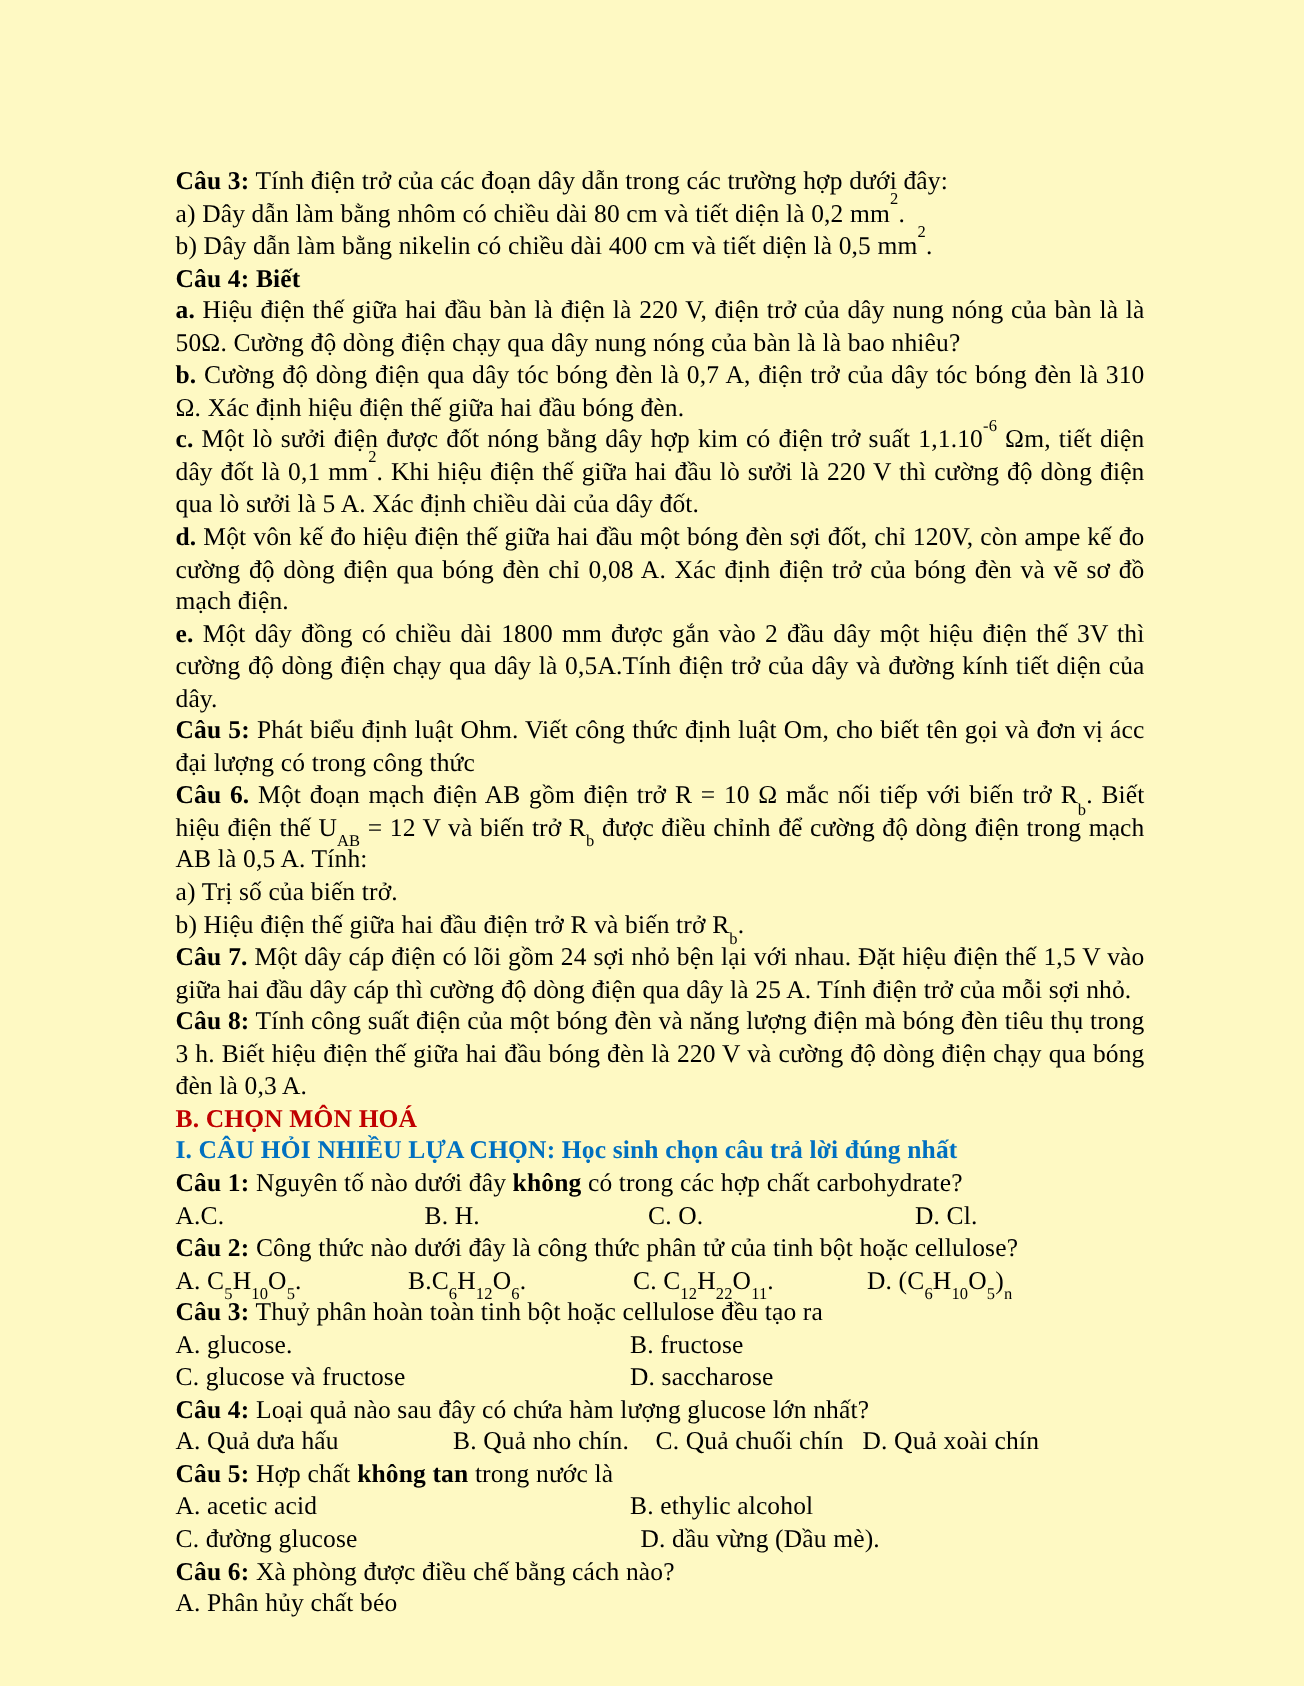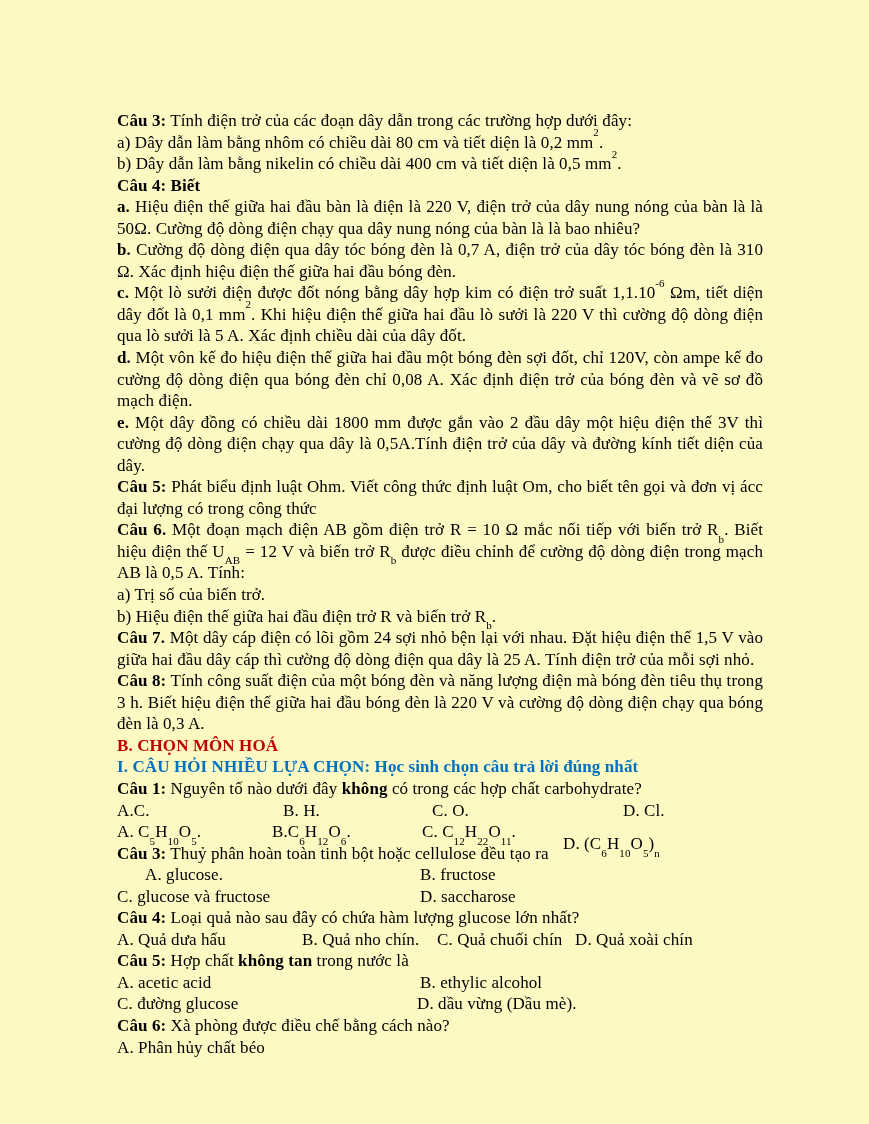--- a/index.html
+++ b/index.html
@@ -53,49 +53,50 @@
       <div class="line p"><span>b) Hiệu điện thế giữa hai đầu điện trở R và biến trở R</span><sub>b</sub><span>.</span></div>
       <div class="line p"><span class="b">Câu 7.</span><span> Một dây cáp điện có lõi gồm 24 sợi nhỏ bện lại với nhau. Đặt hiệu điện thế 1,5 V vào giữa hai đầu dây cáp thì cường độ dòng điện qua dây là 25 A. Tính điện trở của mỗi sợi nhỏ.</span></div>
       <div class="line p"><span class="b">Câu 8:</span><span>  Tính công suất điện của một bóng đèn và năng lượng điện mà bóng đèn tiêu thụ trong 3 h. Biết hiệu điện thế giữa hai đầu bóng đèn là 220 V và cường độ dòng điện chạy qua bóng đèn là 0,3 A.</span></div>
       <div class="line h" style="color: rgb(192, 0, 0);"><span class="b">B. CHỌN MÔN HOÁ</span></div>
       <div class="line h" style="color: rgb(0, 112, 192);"><span class="b">I. CÂU HỎI NHIỀU LỰA CHỌN: Học sinh chọn câu trả lời đúng nhất</span></div>
       <div class="line p"><span class="b">Câu 1:</span><span> Nguyên tố nào dưới đây </span><span class="b">không</span><span> có trong các hợp chất carbohydrate?</span></div>
       <div class="line opts">
         <span class="opt" style="left: 0px;"><span>A.C.</span></span>
         <span class="opt" style="left: 166px;"><span>B. H.</span></span>
         <span class="opt" style="left: 315px;"><span>C. O.</span></span>
-        <span class="opt" style="left: 506px;"><span>D. Cl.</span></span>
+        <span class="opt" style="left: 493px;"><span>D. Cl.</span></span>
       </div>
+      <div class="line p"><span class="b">Câu 2:</span><span> Công thức nào dưới đây là công thức phân tử của tinh bột hoặc cellulose?</span></div>
       <div class="line opts">
         <span class="opt" style="left: 0px;"><span>A. C</span><sub>5</sub><span>H</span><sub>10</sub><span>O</span><sub>5</sub><span>.</span></span>
         <span class="opt" style="left: 155px;"><span>B.C</span><sub>6</sub><span>H</span><sub>12</sub><span>O</span><sub>6</sub><span>.</span></span>
         <span class="opt" style="left: 305px;"><span>C. C</span><sub>12</sub><span>H</span><sub>22</sub><span>O</span><sub>11</sub><span>.</span></span>
-        <span class="opt" style="left: 446px; margin-top: 12px;"><span>D. (C</span><sub>6</sub><span>H</span><sub>10</sub><span>O</span><sub>5</sub><span>)</span><sub>n</sub></span>
+        <span class="opt" style="left: 461px;"><span>D. (C</span><sub>6</sub><span>H</span><sub>10</sub><span>O</span><sub>5</sub><span>)</span><sub>n</sub></span>
       </div>
       <div class="line p"><span class="b">Câu 3:</span><span> Thuỷ phân hoàn toàn tinh bột hoặc cellulose đều tạo ra</span></div>
       <div class="line opts">
-        <span class="opt" style="left: 0px; margin-left: 28px;"><span>A. glucose.</span></span>
+        <span class="opt" style="left: 0px;"><span>A. glucose.</span></span>
         <span class="opt" style="left: 303px;"><span>B. fructose</span></span>
       </div>
       <div class="line opts">
         <span class="opt" style="left: 0px;"><span>C. glucose và fructose</span></span>
         <span class="opt" style="left: 303px;"><span>D. saccharose</span></span>
       </div>
       <div class="line p"><span class="b">Câu 4:</span><span> Loại quả nào sau đây có chứa hàm lượng glucose lớn nhất?</span></div>
       <div class="line opts">
         <span class="opt" style="left: 0px;"><span>A. Quả dưa hấu</span></span>
         <span class="opt" style="left: 185px;"><span>B. Quả nho chín.</span></span>
         <span class="opt" style="left: 320px;"><span>C. Quả chuối chín</span></span>
         <span class="opt" style="left: 458px;"><span>D. Quả xoài chín</span></span>
       </div>
       <div class="line p"><span class="b">Câu 5:</span><span> Hợp chất </span><span class="b">không tan</span><span> trong nước là</span></div>
       <div class="line opts">
         <span class="opt" style="left: 0px; font-family: Liberation Serif, serif;"><span>A. acetic acid</span></span>
         <span class="opt" style="left: 303px;"><span>B. ethylic alcohol</span></span>
       </div>
       <div class="line opts">
         <span class="opt" style="left: 0px;"><span>C. đường glucose</span></span>
-        <span class="opt" style="left: 300px;"><span>D. dầu vừng (Dầu mè).</span></span>
+        <span class="opt" style="left: 310px;"><span>D. dầu vừng (Dầu mè).</span></span>
       </div>
       <div class="line p"><span class="b">Câu 6:</span><span> Xà phòng được điều chế bằng cách nào?</span></div>
       <div class="line p"><span>A. Phân hủy chất béo</span></div>
     </div>
 </div>
 
 </body></html>

